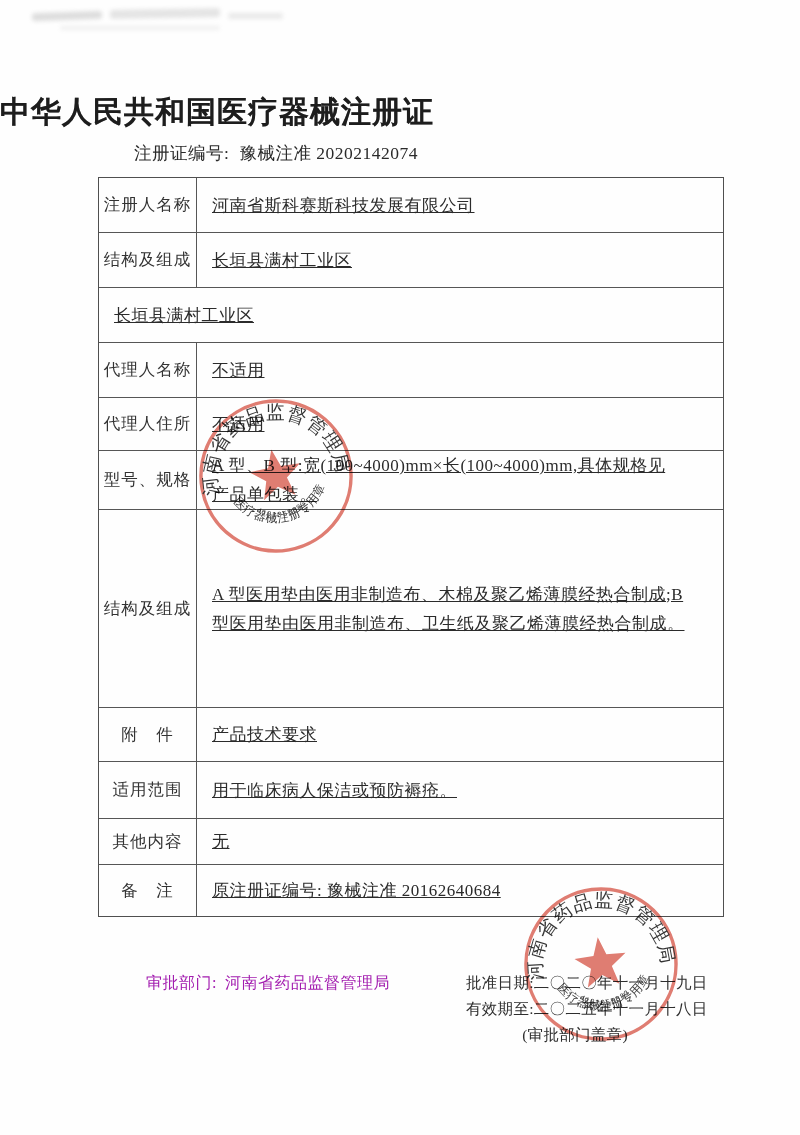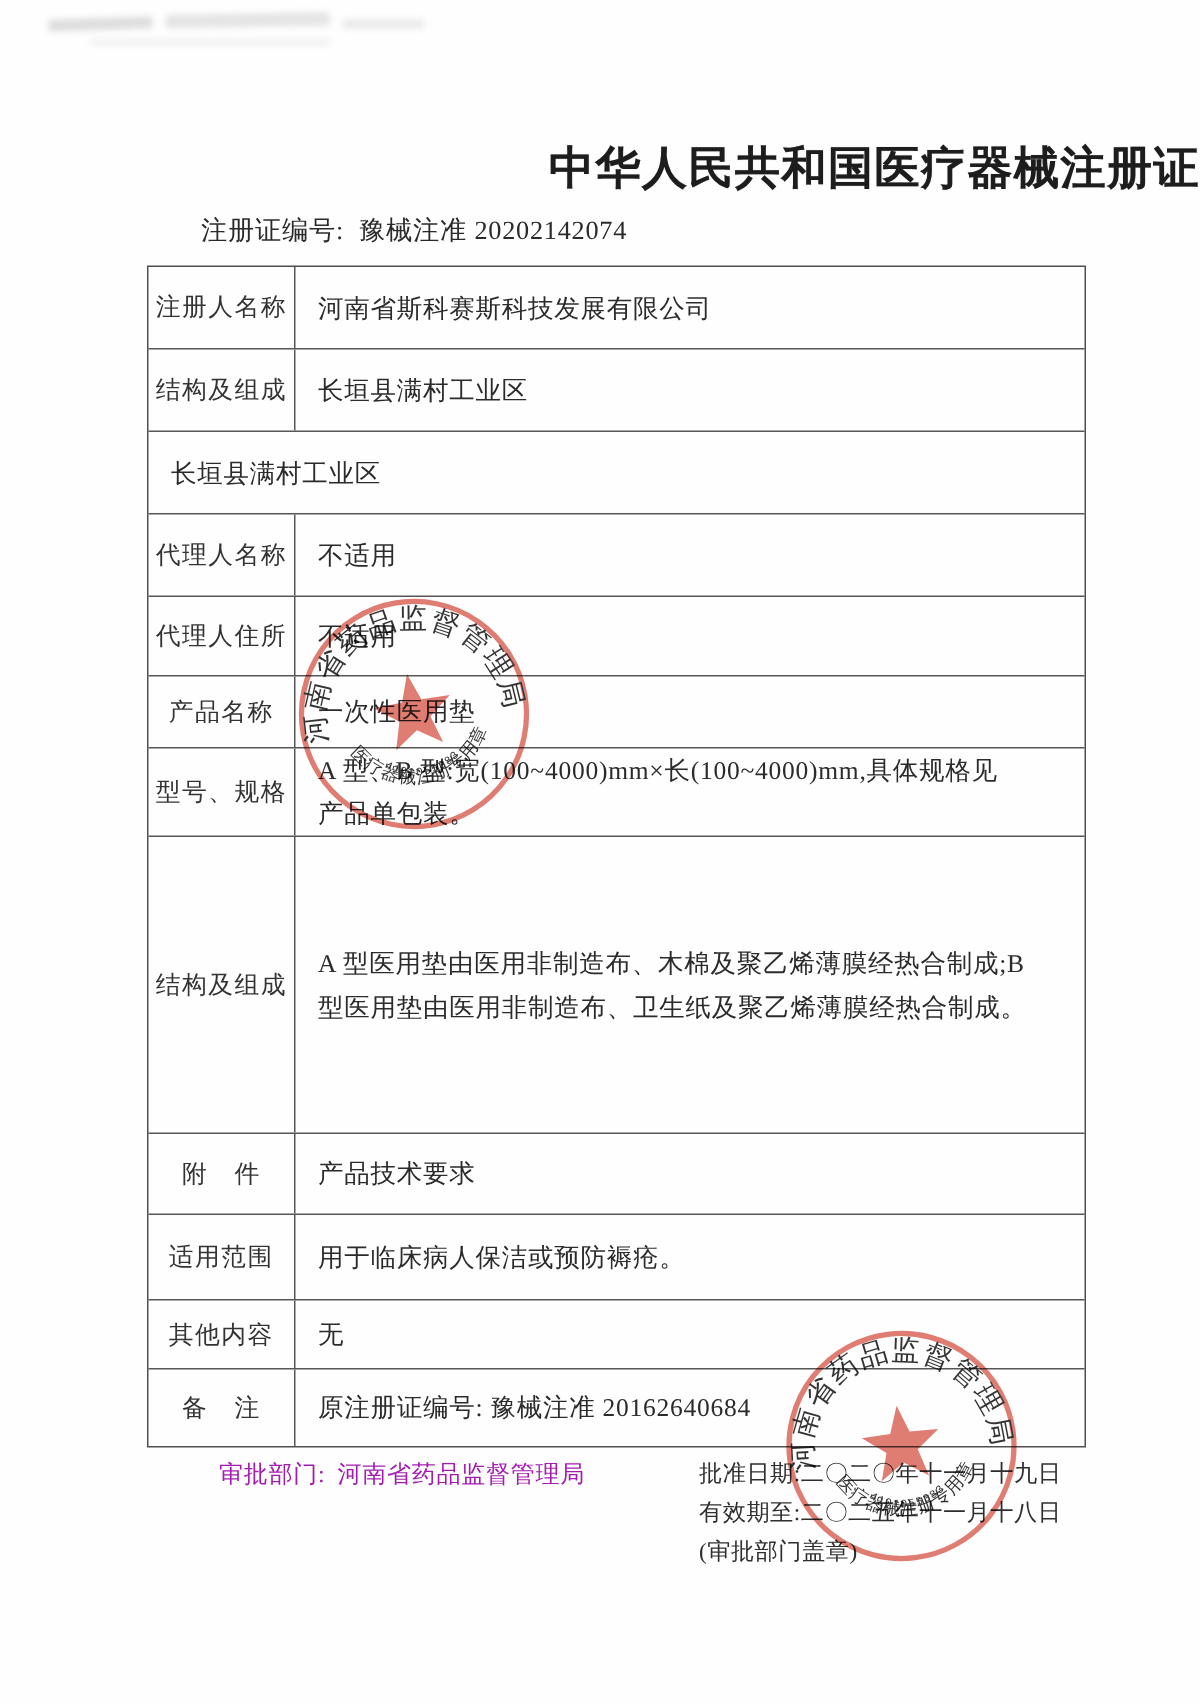--- a/index.html
+++ b/index.html
@@ -11,21 +11,21 @@
   }
   
   .smudge { position:absolute; background:#8a8a8a; opacity:.28; filter:blur(2px); border-radius:3px; }
   .smudge.s1 { left:32px; top:12px; width:70px; height:8px; transform:rotate(-2deg); }
   .smudge.s2 { left:110px; top:9px; width:110px; height:9px; transform:rotate(-1deg); opacity:.22;}
   .smudge.s3 { left:228px; top:13px; width:55px; height:6px; opacity:.18;}
   .smudge.s4 { left:60px; top:26px; width:160px; height:4px; opacity:.12;}
 
   .title {
     position:absolute; left:0; top:92px; width:100%;
-    text-align:right; font-size:30px; font-weight:bold; color:#1d1d1d;
+    text-align:left; font-size:30px; font-weight:bold; color:#1d1d1d;
     letter-spacing:1px; text-shadow:0 0 .5px rgba(0,0,0,.5);
   }
   .cert-line {
     position:absolute; left:134px; top:141px; font-size:17.5px; color:#2a2a2a;
     letter-spacing:.5px;
   }
   .cert-line .lbl { margin-right:10px; }
 
   .reg-table {
     position:absolute; left:98px; top:177px; width:626px;
@@ -35,32 +35,33 @@
   .row:last-child { border-bottom:none; }
   .cell-label {
     width:98px; border-right:1px solid #565656; display:flex;
     align-items:center; justify-content:center; 
     font-size:16.5px; color:#333; letter-spacing:1px; padding:2px;
   }
   .cell-value {
     flex:1; display:flex; align-items:center; padding:4px 14px 4px 15px;
     font-size:17px; color:#2b2b2b; line-height:29px; white-space:pre-line;
     letter-spacing:.5px;
+    text-decoration:underline;
   }
 
   .footer-dept {
     position:absolute; left:146px; top:973px; font-size:16px; color:#a21caf; letter-spacing:.5px;
   }
   .footer-dept .lbl { margin-right:8px; }
   .footer-right {
     position:absolute; left:466px; top:970px; width:222px; font-size:15.5px;
     color:#2e2e2e; line-height:26px; letter-spacing:.3px;
   }
   .footer-right .date-line { white-space:nowrap; }
-  .footer-right .seal-note { text-align:left; padding-right:4px; }
+  .footer-right .seal-note { text-align:center; padding-right:4px; }
 
   .stamp {
     position:absolute; width:160px; height:160px; color:#d95c4e;
     opacity:.8; mix-blend-mode:multiply;
   }
   .stamp.one { left:196px; top:396px; transform:rotate(-10deg); }
   .stamp.two { left:521px; top:884px; transform:rotate(-7deg); }
   .hidden-defs { position:absolute; width:0; height:0; overflow:hidden; }
 </style>
 </head>
@@ -91,24 +92,20 @@
     <div class="row" style="height:55px">
       <div class="cell-value">长垣县满村工业区</div>
     </div>
     <div class="row" style="height:55px">
       <div class="cell-label">代理人名称</div>
       <div class="cell-value">不适用</div>
     </div>
     <div class="row" style="height:53px">
       <div class="cell-label">代理人住所</div>
       <div class="cell-value">不适用</div>
-    </div>
-    <div class="row" style="height:48px">
-      <div class="cell-label">产品名称</div>
-      <div class="cell-value">一次性医用垫</div>
     </div>
     <div class="row" style="height:59px">
       <div class="cell-label">型号、规格</div>
       <div class="cell-value">A 型、B 型:宽(100~4000)mm×长(100~4000)mm,具体规格见
 产品单包装。</div>
     </div>
     <div class="row" style="height:198px">
       <div class="cell-label">结构及组成</div>
       <div class="cell-value">A 型医用垫由医用非制造布、木棉及聚乙烯薄膜经热合制成;B
 型医用垫由医用非制造布、卫生纸及聚乙烯薄膜经热合制成。</div>

